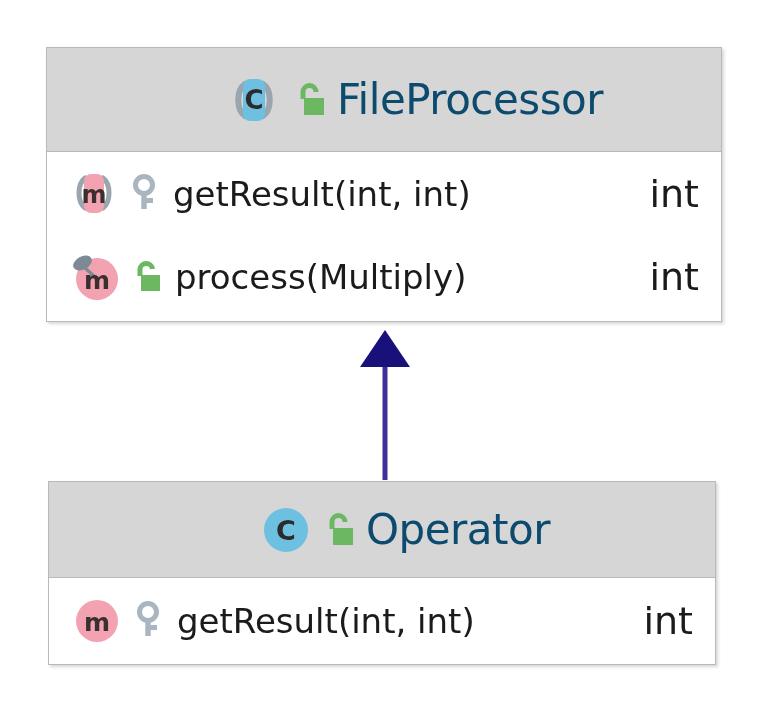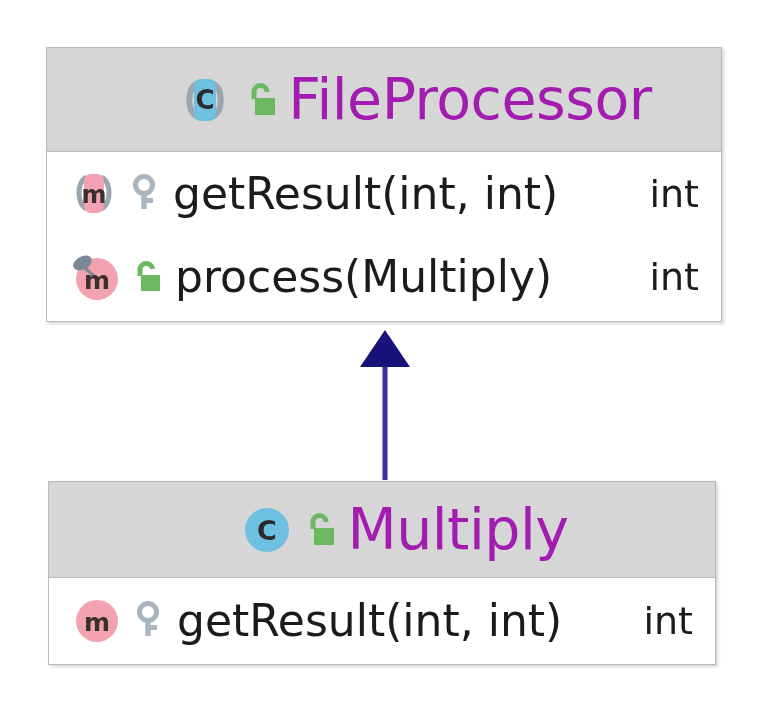--- a/index.html
+++ b/index.html
@@ -37,41 +37,41 @@
     background: #d6d6d6;
     border-bottom: 1px solid #b9b9b9;
     box-sizing: border-box;
     display: flex;
     align-items: center;
     justify-content: center;
     gap: 10px;
   }
 
   .class-title {
-    font-size: 57px;
-    color: #a21caf;
+    font-size: 42px;
+    color: #0c4a6e;
     letter-spacing: -0.5px;
     line-height: 1;
     white-space: nowrap;
   }
 
   .members {
     box-sizing: border-box;
     background: #ffffff;
   }
 
   .member-row {
     display: flex;
     align-items: center;
     box-sizing: border-box;
     white-space: nowrap;
   }
 
   .member-signature {
-    font-size: 44px;
+    font-size: 34px;
     color: #1b1b1b;
     line-height: 1;
     flex: 0 0 auto;
   }
 
   .member-spacer {
     flex: 1 1 auto;
   }
 
   .member-type {
@@ -191,21 +191,21 @@
         </svg>
       </span>
 
       <span class="icon">
         <svg width="34" height="36" viewBox="0 0 34 36">
           <path d="M10 17 L10 10 A6.5 6.5 0 0 1 23 10" fill="none" stroke="#6cb862" stroke-width="5"></path>
           <rect x="11" y="16" width="20" height="17" fill="#6cb862"></rect>
         </svg>
       </span>
 
-      <span class="class-title">Multiply</span>
+      <span class="class-title">Operator</span>
     </div>
 
     <div class="members">
       <div class="member-row" style="height:86px; padding-left:22px; padding-right:22px;">
 
         <span class="icon" style="margin-right:12px;">
           <svg width="52" height="52" viewBox="0 0 52 52">
             <circle cx="26" cy="26" r="21" fill="#f2a2b0"></circle>
             <text x="26" y="36" text-anchor="middle" font-family="'DejaVu Sans','Liberation Sans',sans-serif" font-size="25" font-weight="bold" fill="#3a3030">m</text>
           </svg>

